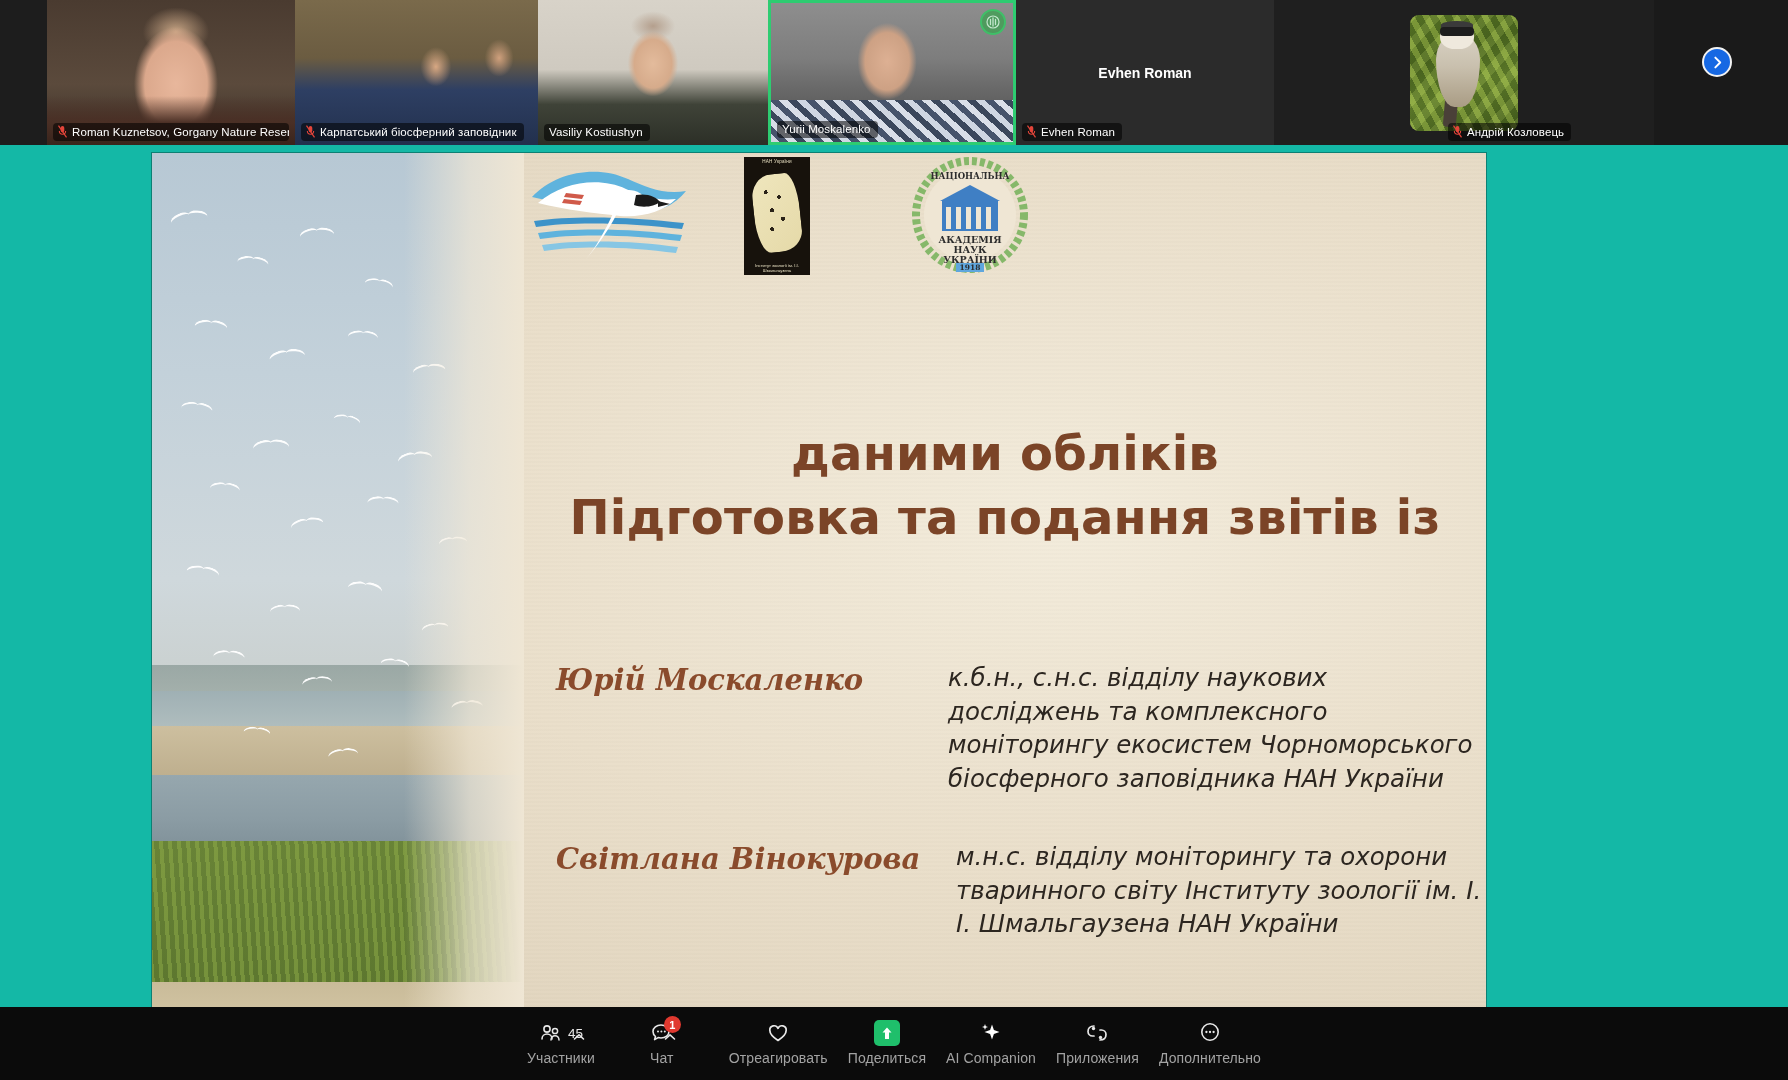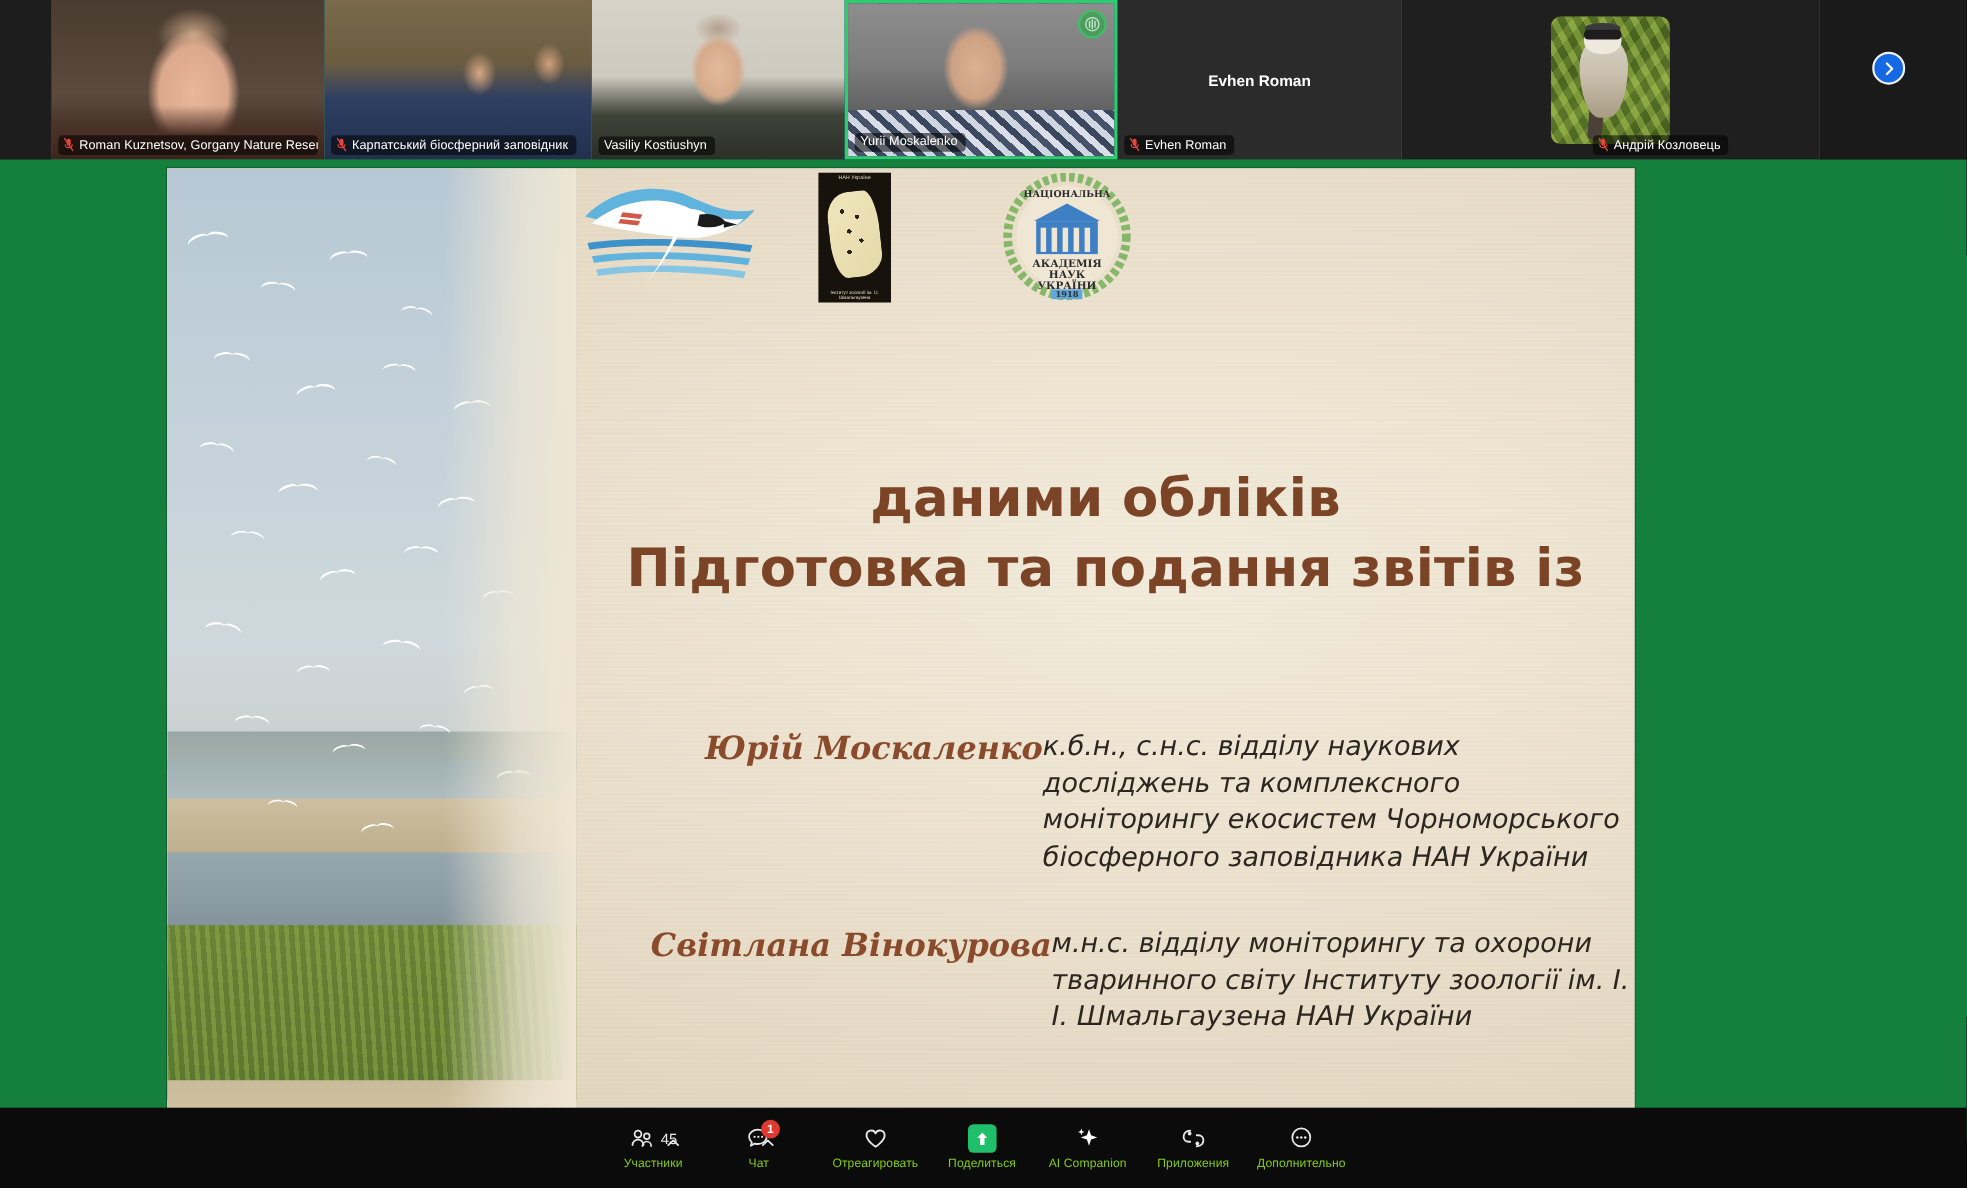--- a/index.html
+++ b/index.html
@@ -125,21 +125,21 @@
     background: #1668e3; border: 2px solid #f2f2f2;
     display: flex; align-items: center; justify-content: center;
     cursor: pointer;
   }
   .next-page-btn svg { width: 13px; height: 13px; }
 
   
   .stage {
     position: absolute; left: 0; top: 145px;
     width: 1788px; height: 890px;
-    background: #15803d;
+    background: #14b8a6;
   }
   .slide {
     position: absolute; left: 152px; top: 8px;
     width: 1334px; height: 882px;
     background: #efe6d4;
     overflow: hidden;
     box-shadow: 0 0 0 1px rgba(0,0,0,.3);
   }
   .slide-paper {
     position: absolute; inset: 0;
@@ -229,21 +229,20 @@
   }
 
   .people { position:absolute; left:404px; top:508px; width:930px; }
   .person { position:relative; display:flex; align-items:flex-start; }
   .person .pname {
     width: 392px; flex: none;
     font-family: "DejaVu Serif", serif;
     font-style: italic; font-weight: 700;
     color: #8a4b2c; font-size: 29px; line-height: 1.2;
     padding-top: 2px;
-    text-align: right;
   }
   .person .prole {
     flex: 1;
     font-family: "DejaVu Sans", sans-serif;
     font-style: italic;
     color: #2c2620; font-size: 24.5px; line-height: 1.37;
   }
   .person.p2 { margin-top: 45px; }
   .person.p2 .pname { width: 400px; }
 
@@ -255,21 +254,21 @@
     gap: 0px;
   }
   .tb-item {
     position: relative;
     min-width: 96px; height: 62px;
     display: flex; flex-direction: column; align-items: center; justify-content: center;
     gap: 5px; cursor: pointer; padding: 0 10px;
   }
   .tb-ico { height: 24px; display:flex; align-items:center; justify-content:center; position:relative; }
   .tb-ico svg { display:block; }
-  .tb-label { color: #84cc16; font-size: 11px; letter-spacing:.1px; white-space:nowrap; }
+  .tb-label { color: #a3a3a3; font-size: 14px; letter-spacing:.1px; white-space:nowrap; }
   .tb-count { color:#e8e8e8; font-size:13.5px; margin-left:5px; }
   .tb-caret { position:absolute; right:-2px; top:12px; }
   .with-caret { padding-right: 28px; }
   .chat-badge {
     position:absolute; right:-7px; top:-5px;
     min-width:17px; height:17px; padding:0 4px;
     border-radius:9px; background:#e0392f; color:#fff;
     font-size:11px; font-weight:700;
     display:flex; align-items:center; justify-content:center;
   }

